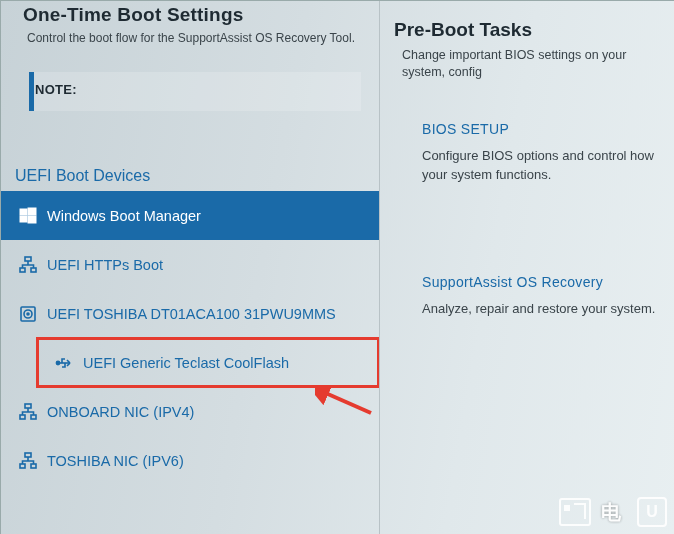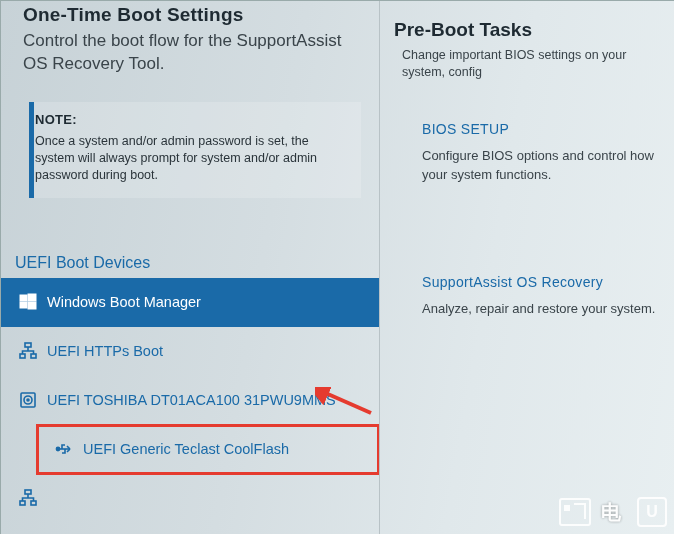--- a/index.html
+++ b/index.html
@@ -3,21 +3,21 @@
 <meta charset="utf-8">
 <style>
   html,body{margin:0;padding:0;font-family:Arial,Helvetica,sans-serif;background:#d8dfe3;}
   #frame{position:relative;width:674px;height:534px;overflow:hidden;
     background:linear-gradient(100deg,#c7d2d7 0%,#d4dde1 40%,#e0e8eb 70%,#e8eff1 100%);
     border:1px solid #9aa;}
   .leftcol{position:absolute;left:0;top:0;width:378px;height:100%;}
   .rightcol{position:absolute;left:378px;top:0;width:296px;height:100%;
     border-left:1px solid #b8c2c6;}
   h1{font-size:19px;font-weight:700;color:#1e2a32;margin:0;padding:3px 0 4px 22px;letter-spacing:.2px;}
-  .sub{font-size:17px;color:#3a444a;padding:0 20px 0 22px;line-height:1.35;}
+  .sub{font-size:12px;color:#3a444a;padding:0 20px 0 22px;line-height:1.35;text-align:center;}
   h2{font-size:19px;font-weight:700;color:#1e2a32;margin:0;padding:18px 0 6px 14px;}
   .sub2{font-size:12.5px;color:#3a444a;padding:0 10px 0 22px;line-height:1.35;}
   .notebox{margin:26px 18px 0 28px;padding:10px 12px 14px 1px;
     background:rgba(255,255,255,.18);border-left:5px solid #1a6aa8;color:#2a343a;}
   .notebox .nt{font-weight:700;font-size:13px;color:#1e2a32;letter-spacing:.3px;}
   .notebox .ntx{font-size:12.5px;margin-top:6px;line-height:1.35;}
   .section-label{font-size:16px;color:#1a6aa8;padding:56px 0 6px 14px;font-weight:500;}
   .devlist{margin:0;padding:0;list-style:none;}
   .dev{display:flex;align-items:center;height:49px;padding-left:18px;
     font-size:14.5px;color:#1a6aa8;cursor:pointer;}
@@ -47,21 +47,20 @@
 <body>
 
 <div id="frame">
 
   <div class="leftcol">
     <h1>One-Time Boot Settings</h1>
     <div class="sub">Control the boot flow for the SupportAssist OS Recovery Tool.</div>
 
     <div class="notebox">
       <div class="nt">NOTE:</div>
-      <div class="ntx">Once a system and/or admin password is set, the system will always prompt for system and/or admin password during boot.</div>
     </div>
 
     <div class="section-label">UEFI Boot Devices</div>
 
     <ul class="devlist" id="devlist">
         <li class="dev sel">
           <span class="ic">
             <svg viewBox="0 0 18 18">
               <rect x="1" y="2" width="7" height="6" fill="#fff"></rect>
               <rect x="9" y="1" width="8" height="7" fill="#fff"></rect>
@@ -106,20 +105,21 @@
         </li>
         <li class="dev">
           <span class="ic">
             <svg viewBox="0 0 18 18" fill="none" stroke="#1a6aa8" stroke-width="1.6">
               <rect x="6" y="1" width="6" height="4"></rect>
               <rect x="1" y="12" width="5" height="4"></rect>
               <rect x="12" y="12" width="5" height="4"></rect>
               <path d="M9 5 V9 M3.5 12 V9 H14.5 V12"></path>
             </svg>
           </span>
+          <span class="lbl">ONBOARD NIC (IPV4)</span>
         </li>
         <li class="dev">
           <span class="ic">
             <svg viewBox="0 0 18 18" fill="none" stroke="#1a6aa8" stroke-width="1.6">
               <rect x="6" y="1" width="6" height="4"></rect>
               <rect x="1" y="12" width="5" height="4"></rect>
               <rect x="12" y="12" width="5" height="4"></rect>
               <path d="M9 5 V9 M3.5 12 V9 H14.5 V12"></path>
             </svg>
           </span>

